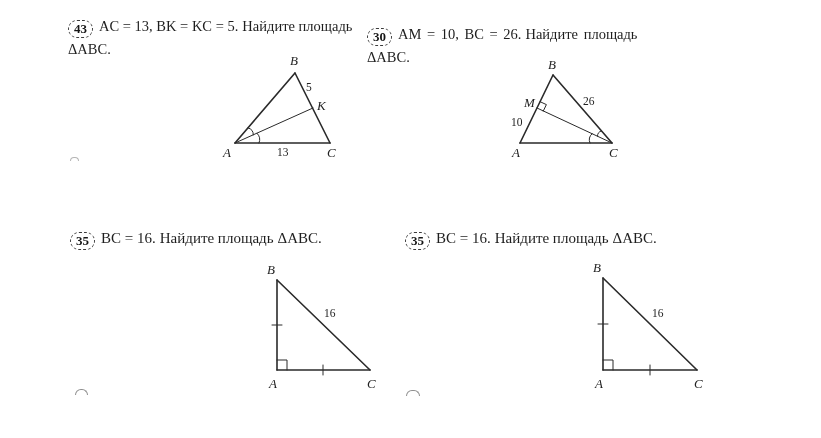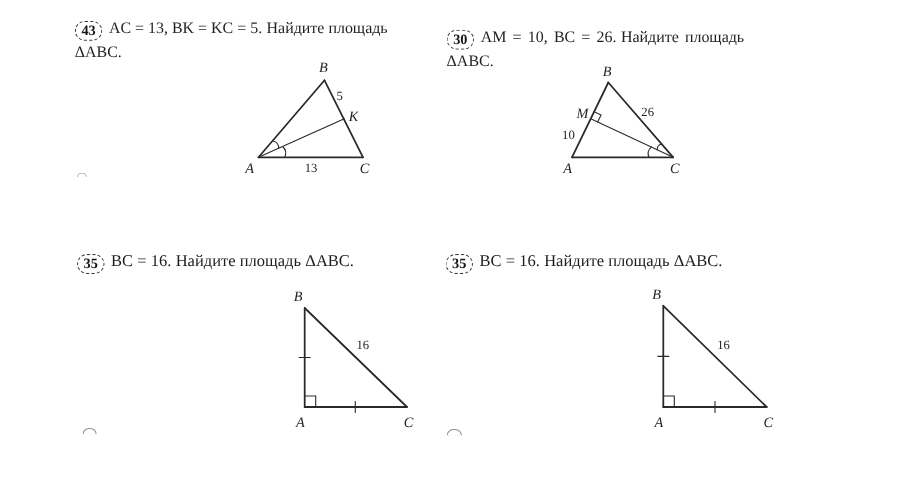--- a/index.html
+++ b/index.html
@@ -37,21 +37,21 @@
 </head>
 <body>
 
 <div class="problem" style="left:68px;top:16px;width:302px;">
   <div>
     <span class="badge"><span>43</span></span><span class="math">AC = 13, BK = KC = 5.</span><span class="plain">Найдите площадь</span>
   </div>
   <div class="line2 math">ΔABC.</div>
 </div>
 
-<div class="problem" style="left:367px;top:24px;width:292px;word-spacing:2px;margin-left:39px;">
+<div class="problem" style="left:367px;top:24px;width:292px;word-spacing:2px;">
   <div>
     <span class="badge"><span>30</span></span><span class="math">AM = 10, BC = 26.</span><span class="plain">Найдите площадь</span>
   </div>
   <div class="line2 math">ΔABC.</div>
 </div>
 
 <div class="problem" style="left:70px;top:228px;width:330px;font-size:15px;">
   <div>
     <span class="badge"><span>35</span></span><span class="math">BC = 16.</span><span class="plain">Найдите площадь</span><span class="plain math">ΔABC.</span>
   </div>

